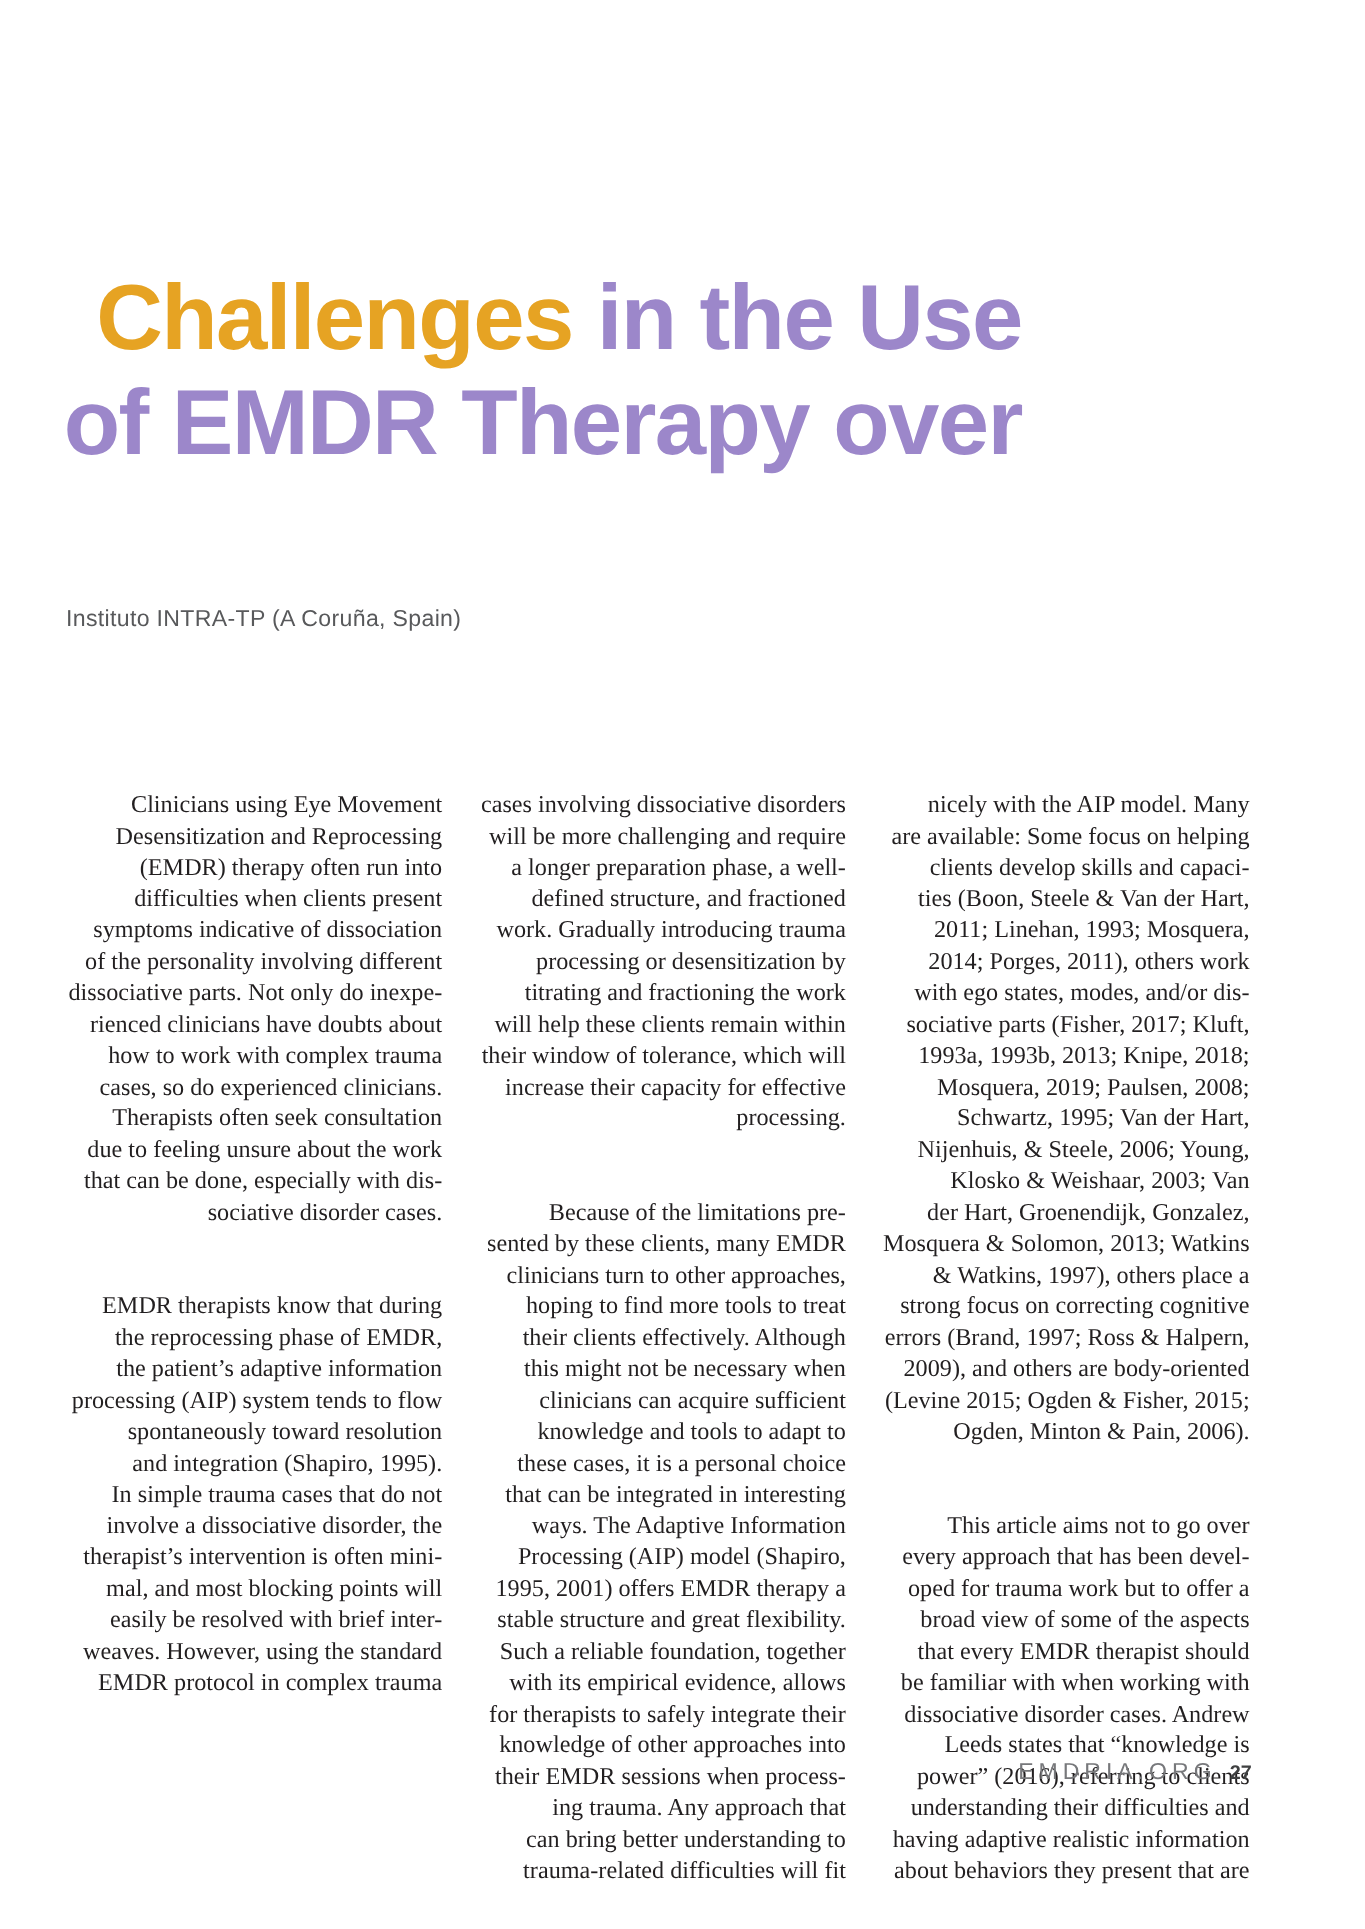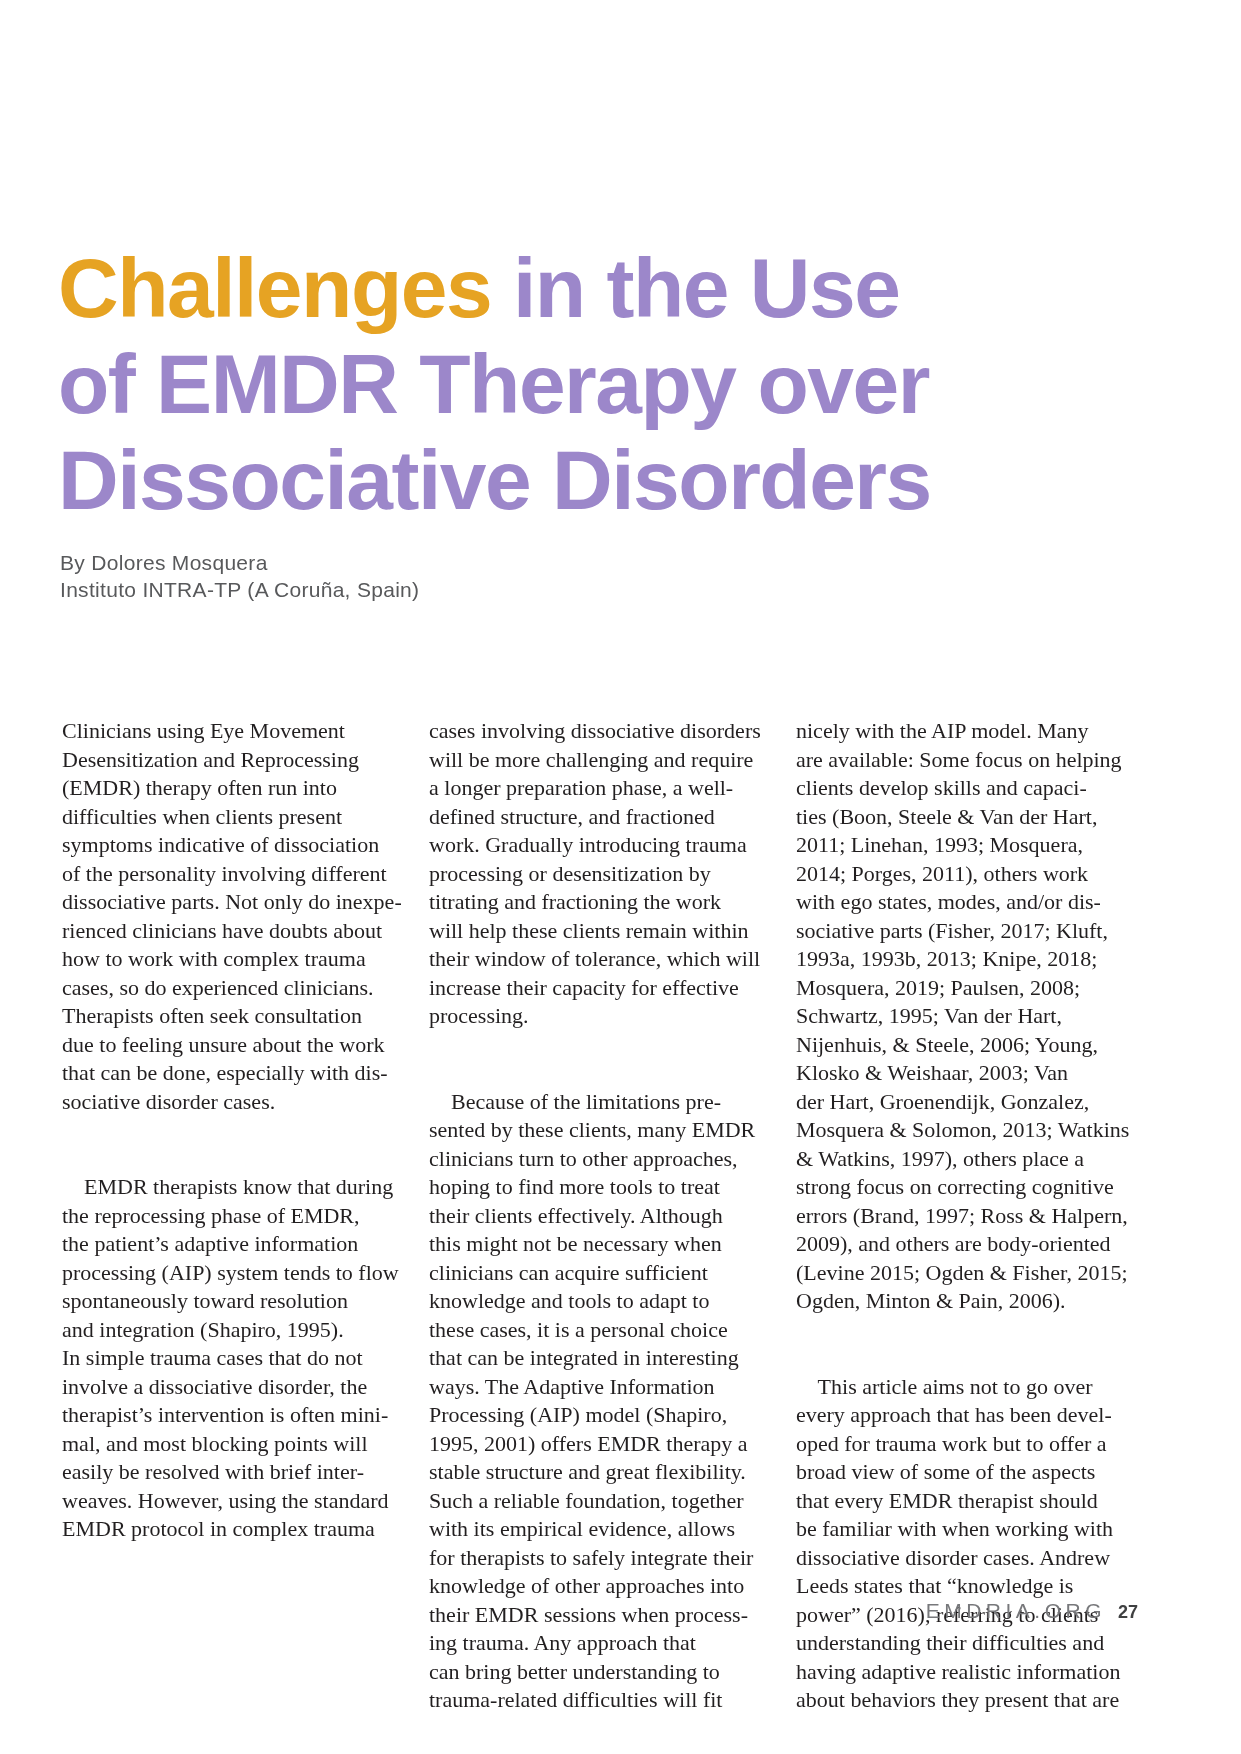--- a/index.html
+++ b/index.html
@@ -3,20 +3,21 @@
 <meta charset="utf-8">
 <style>
   html, body { margin: 0; padding: 0; background: #ffffff; }
   .page {
     position: relative;
     width: 1201px;
     height: 1754px;
     background: #ffffff;
     overflow: hidden;
     font-family: "Liberation Serif", serif;
+    text-align: right;
   }
 
   
   .title {
     position: absolute;
     left: 58px;
     top: 240px;
     font-family: "Liberation Sans", sans-serif;
     font-weight: bold;
     font-size: 84px;
@@ -82,25 +83,23 @@
   }
 </style>
 </head>
 <body>
 
 <div class="page">
 
   <div class="title">
     <div class="title-line"><span class="title-highlight">Challenges</span><span> in the Use</span></div>
     <div class="title-line">of EMDR Therapy over</div>
-    <div class="title-line">Dissociative Disorders</div>
   </div>
 
   <div class="byline">
-    <div>By Dolores Mosquera</div>
     <div>Instituto INTRA-TP (A Coruña, Spain)</div>
   </div>
 
   <div class="col col-1">
     <p class="para">Clinicians using Eye Movement
 Desensitization and Reprocessing
 (EMDR) therapy often run into
 difficulties when clients present
 symptoms indicative of dissociation
 of the personality involving different

